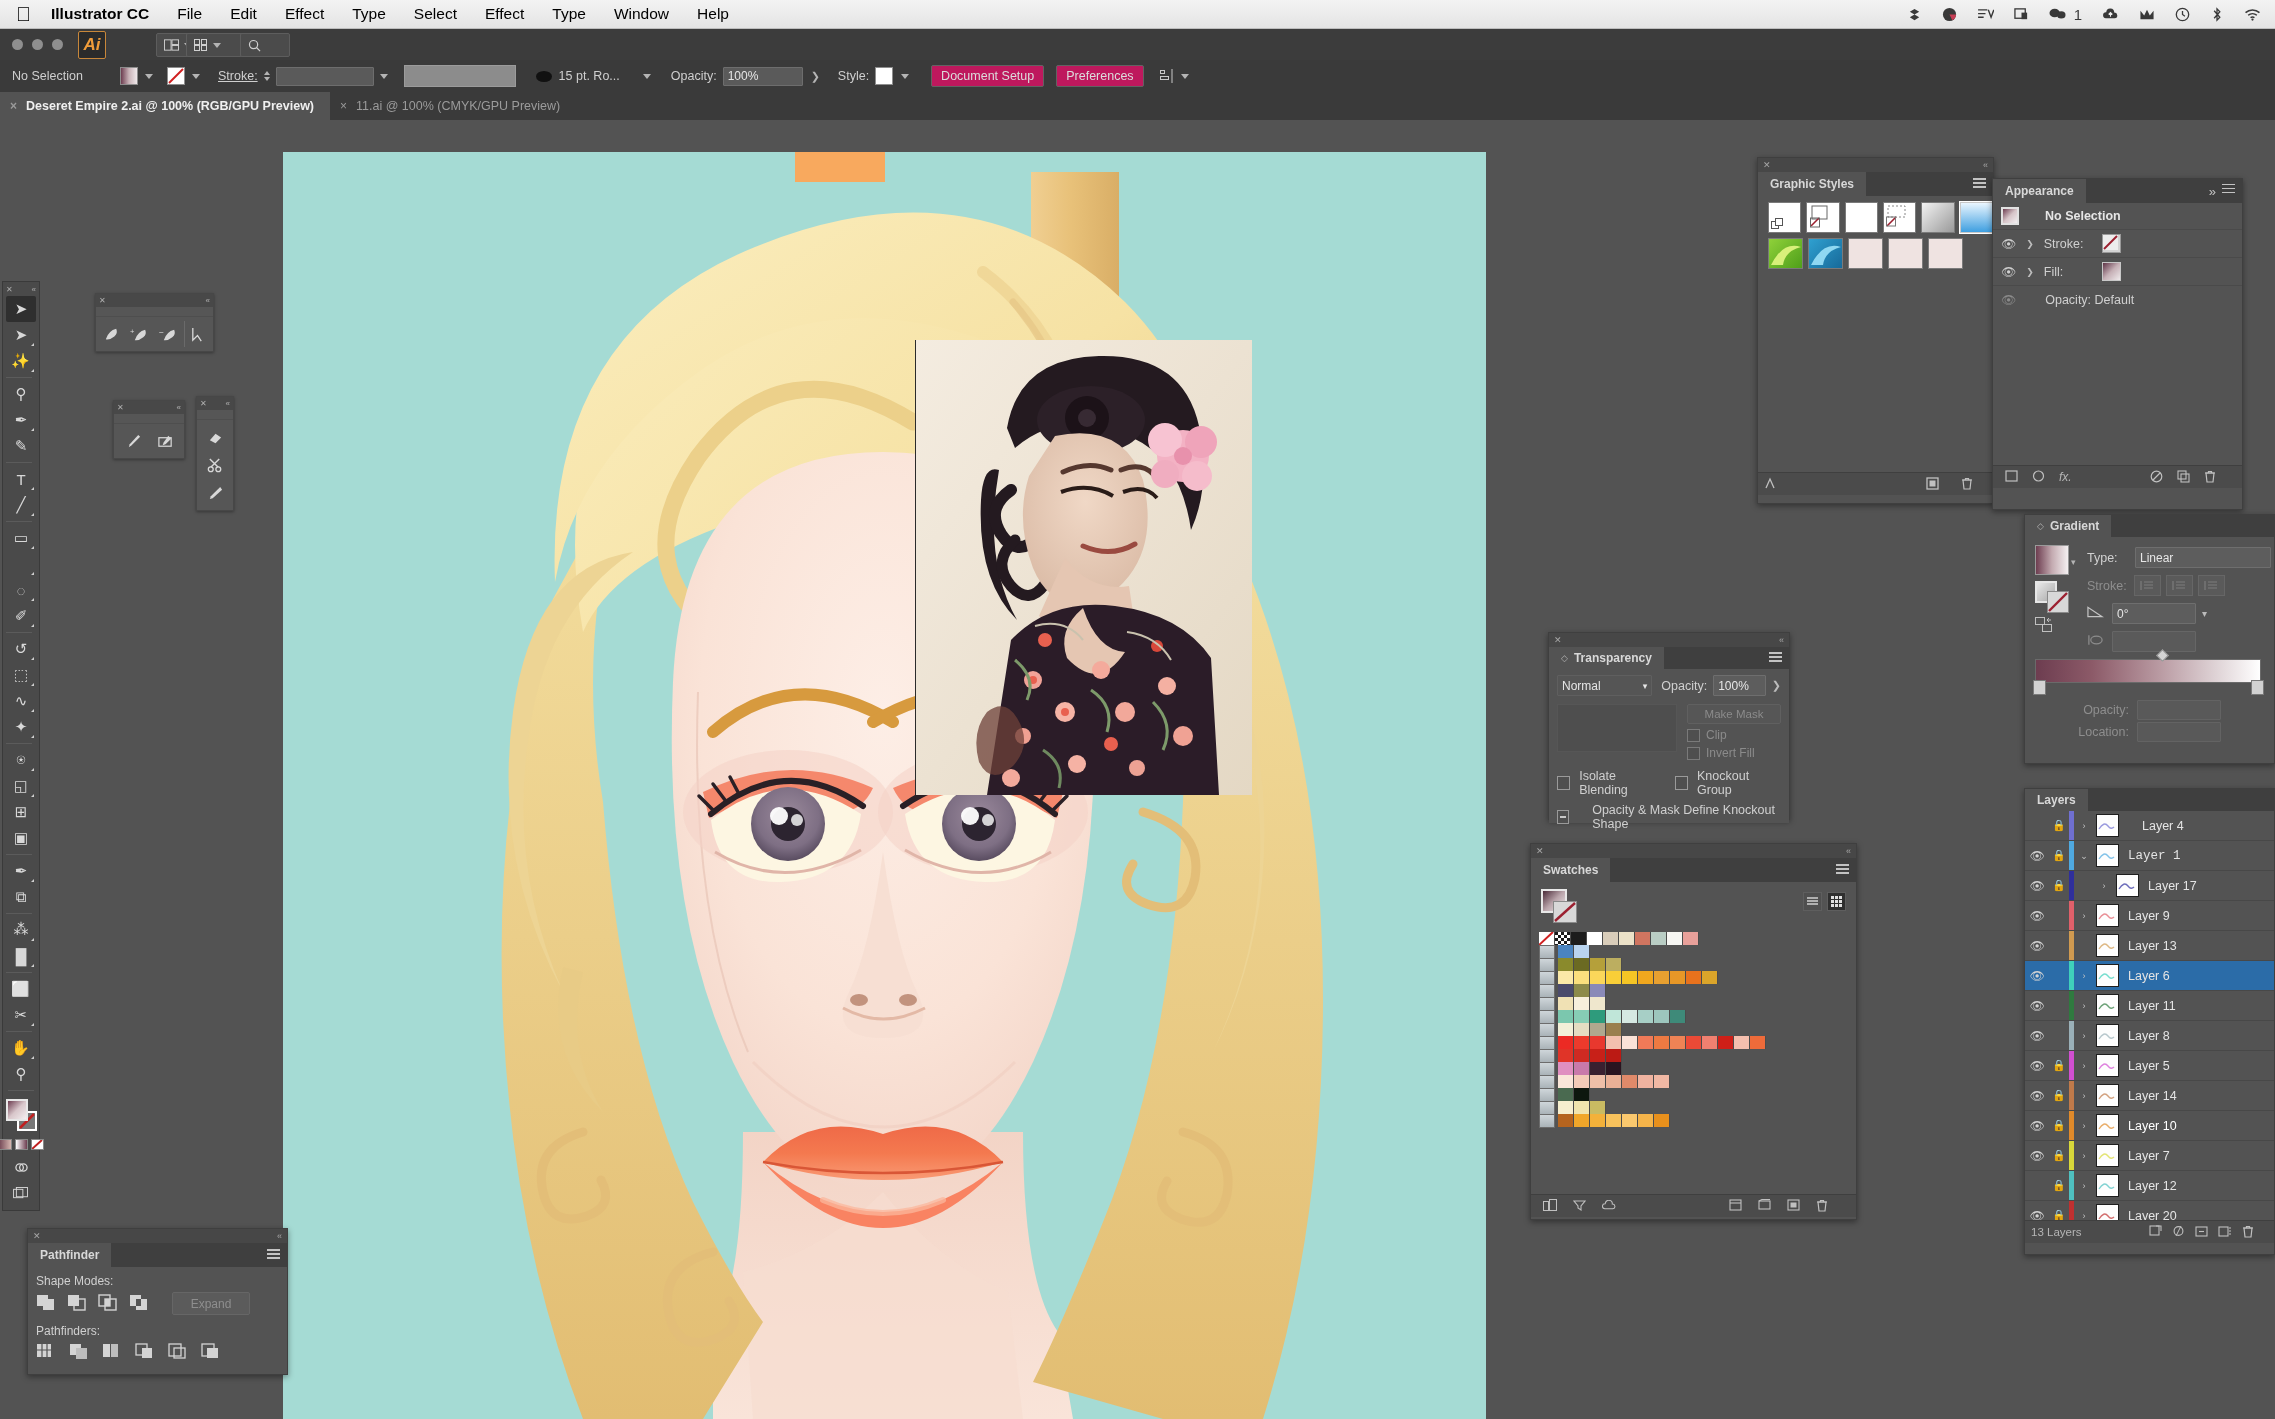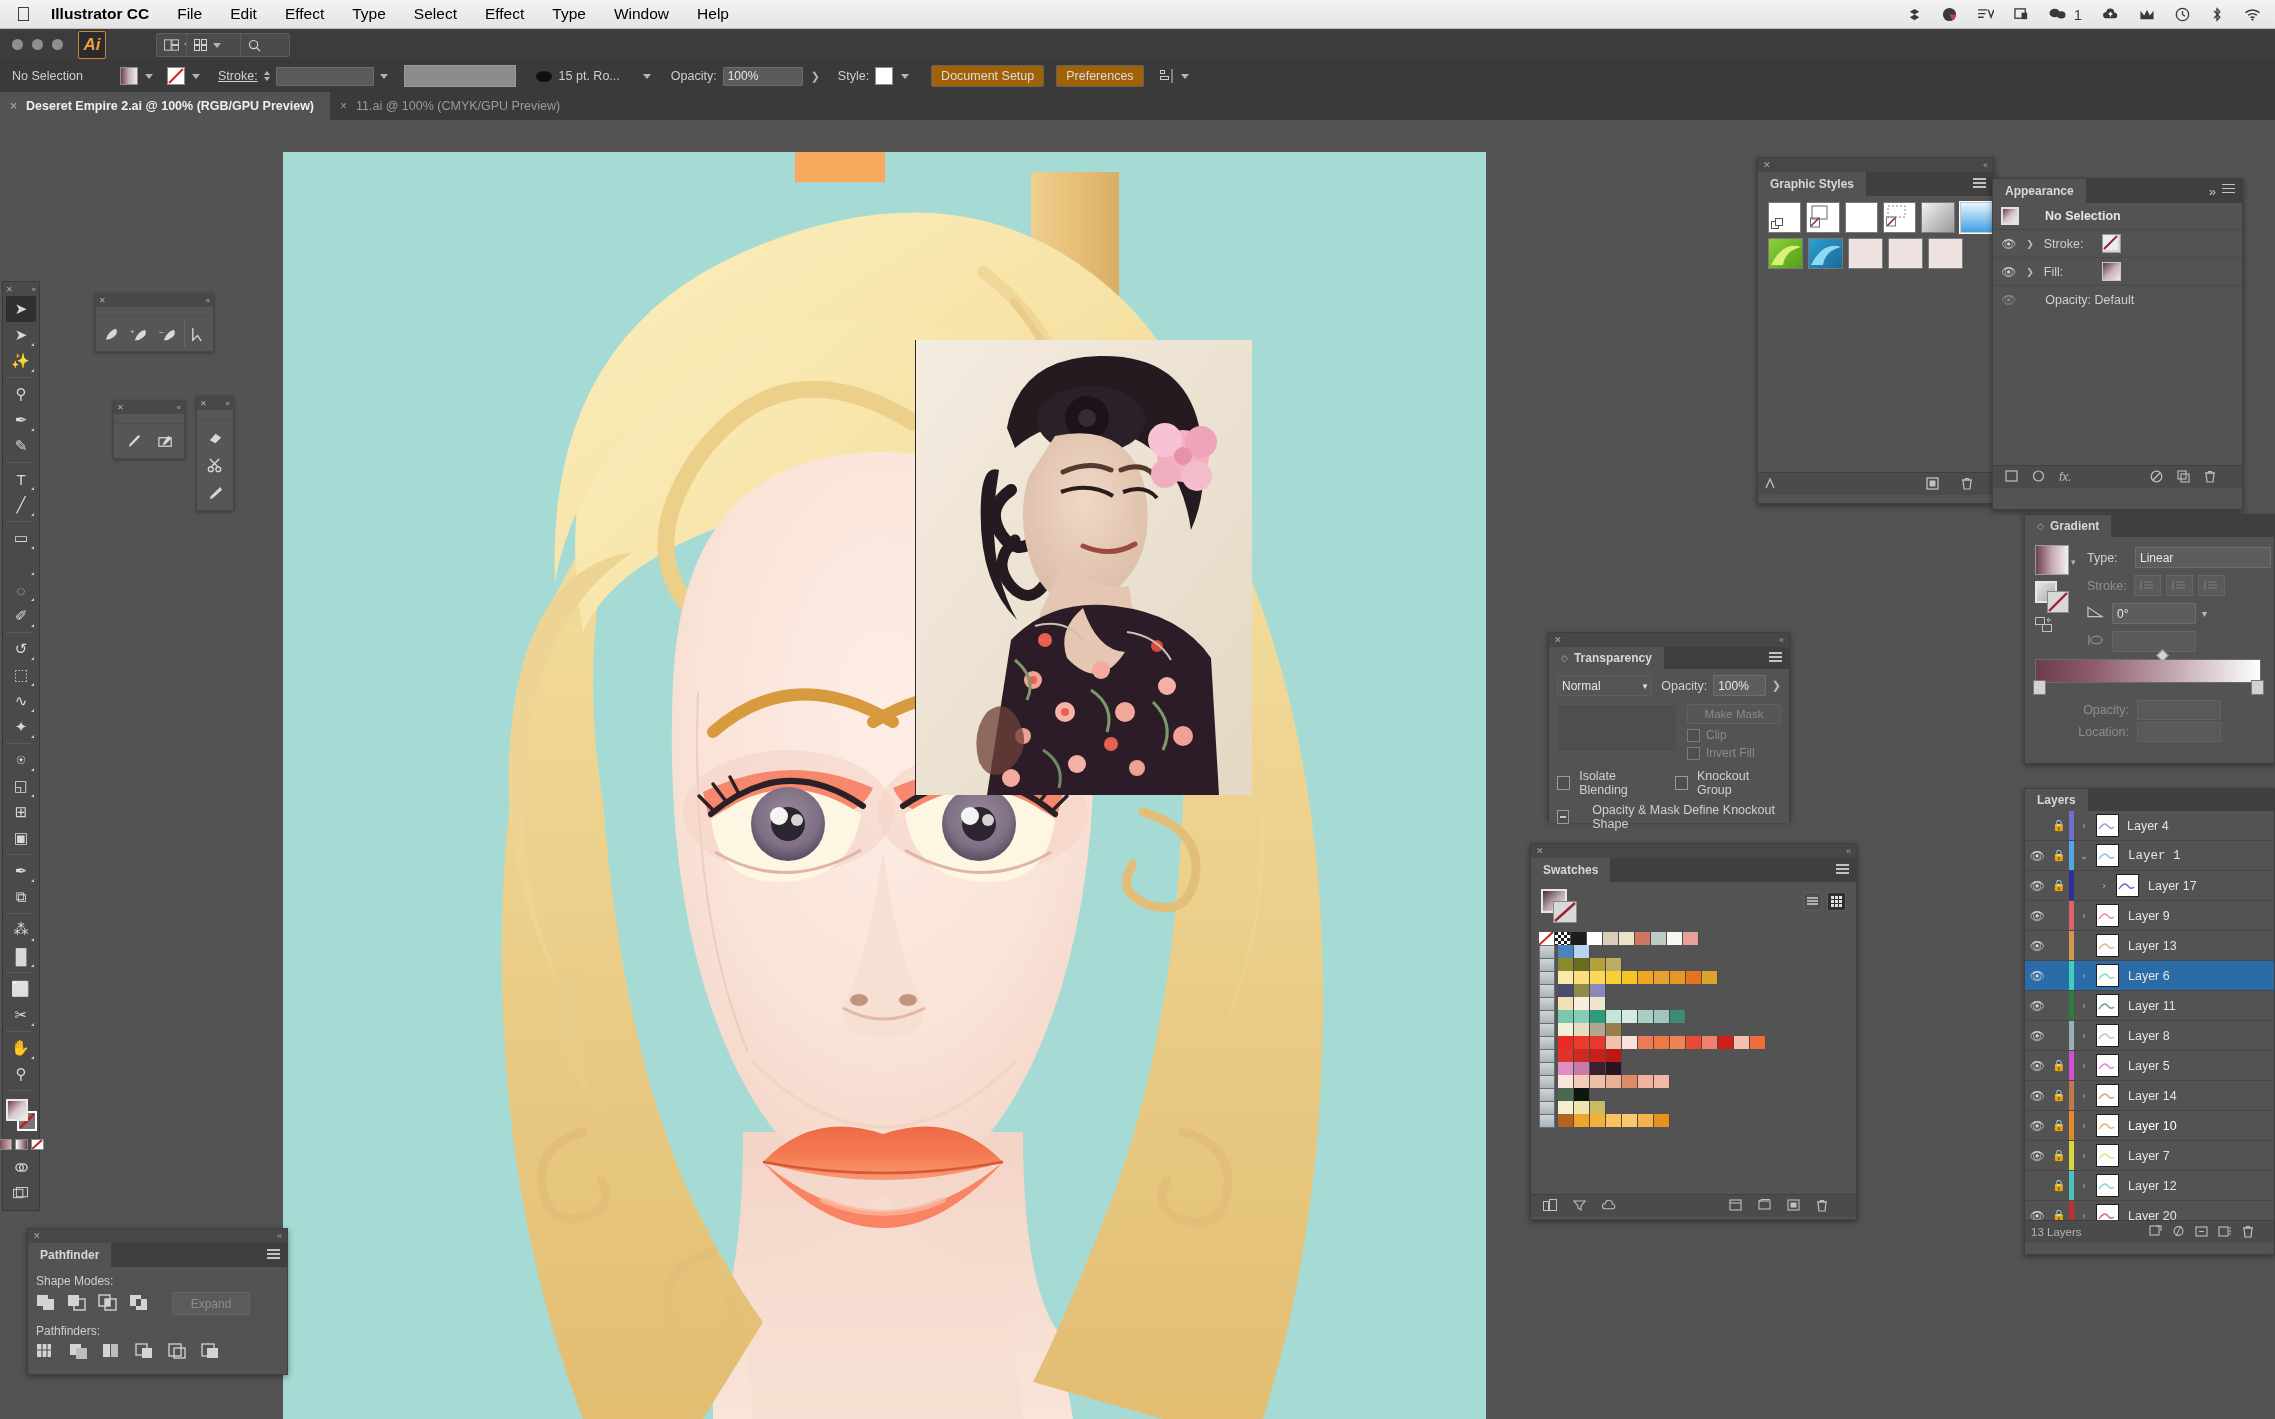--- a/index.html
+++ b/index.html
@@ -36,21 +36,21 @@
           display:flex;align-items:center;padding:0 7px;font-size:12px;color:#d6d6d6;gap:5px;}
   
   #ctrlbar{position:absolute;left:0;top:32px;width:2275px;height:32px;background:#3a3a3a;border-bottom:1px solid #2c2c2c;
            display:flex;align-items:center;font-size:12.5px;color:#cfcfcf;}
   #ctrlbar .seg{display:flex;align-items:center;height:100%;}
   .lbl{color:#cfcfcf;font-size:12.5px;white-space:nowrap;}
   .swatchbox{width:16px;height:16px;border:1px solid #8d8d8d;}
   .caret{width:0;height:0;border-left:4px solid transparent;border-right:4px solid transparent;border-top:5px solid #b4b4b4;}
   .field{height:17px;background:#5a5a5a;border:1px solid #6d6d6d;border-radius:1px;display:flex;align-items:center;
          padding:0 4px;font-size:12px;color:#e6e6e6;}
-  .btnflat{height:20px;background:#a16207;border:1px solid #626262;border-radius:2px;display:flex;align-items:center;
+  .btnflat{height:20px;background:#be185d;border:1px solid #626262;border-radius:2px;display:flex;align-items:center;
            justify-content:center;padding:0 9px;font-size:12.5px;color:#dcdcdc;}
   
   #doctabs{position:absolute;left:0;top:64px;width:2275px;height:28px;background:#3a3a3a;display:flex;align-items:flex-end;}
   .dtab{height:28px;display:flex;align-items:center;padding:0 16px 0 10px;font-size:12.5px;gap:9px;}
   .dtab.active{background:#535353;color:#f0f0f0;font-weight:bold;}
   .dtab.inactive{background:#3a3a3a;color:#9b9b9b;}
   .dtab .x{font-size:12px;color:#9a9a9a;}
   
   #toolbar{position:absolute;left:2px;top:253px;width:36px;background:#4a4a4a;border:1px solid #3a3a3a;
            display:flex;flex-direction:column;align-items:center;padding-bottom:4px;}
@@ -913,21 +913,21 @@
     <div class="pbody" id="layersList" style="height:409px;overflow:hidden;">
         <div style="display: flex; align-items: center; height: 29px; border-bottom: 1px solid rgb(72, 72, 72);">
           <span style="width: 24px; text-align: center; font-size: 12px; color: rgb(212, 212, 212);"></span>
           <span style="width: 20px; text-align: center; font-size: 11px; color: rgb(212, 212, 212);">🔒</span>
           <span style="width: 5px; height: 29px; background: rgb(111, 111, 208);"></span>
           <span style="width: 20px; text-align: center; font-size: 9px; color: rgb(196, 196, 196);">›</span>
           <span style="width: 21px; height: 21px; background: rgb(255, 255, 255); border: 1px solid rgb(30, 30, 30); margin-left: 2px; overflow: hidden;"><svg width="19" height="19" viewBox="0 0 19 19">
               <rect width="19" height="19" fill="#fdfdfd"></rect>
               <path d="M2 14 q5 -8 9 -3 q3 4 6 1" stroke="#6f6fd0" stroke-width="1.4" fill="none" opacity=".7"></path>
             </svg></span>
-          <span style="margin-left: 8px; font-size: 12.5px; color: rgb(228, 228, 228);">Layer 4</span>
+          <span style="margin-left: 23px; font-size: 12.5px; color: rgb(228, 228, 228);">Layer 4</span>
         </div>
         <div style="display: flex; align-items: center; height: 29px; border-bottom: 1px solid rgb(72, 72, 72);">
           <span style="width: 24px; text-align: center; font-size: 12px; color: rgb(212, 212, 212);">👁</span>
           <span style="width: 20px; text-align: center; font-size: 11px; color: rgb(212, 212, 212);">🔒</span>
           <span style="width: 5px; height: 29px; background: rgb(79, 169, 224);"></span>
           <span style="width: 20px; text-align: center; font-size: 9px; color: rgb(196, 196, 196);">⌄</span>
           <span style="width: 21px; height: 21px; background: rgb(255, 255, 255); border: 1px solid rgb(30, 30, 30); margin-left: 2px; overflow: hidden;"><svg width="19" height="19" viewBox="0 0 19 19">
               <rect width="19" height="19" fill="#fdfdfd"></rect>
               <path d="M2 14 q5 -8 9 -3 q3 4 6 1" stroke="#4fa9e0" stroke-width="1.4" fill="none" opacity=".7"></path>
             </svg></span>

